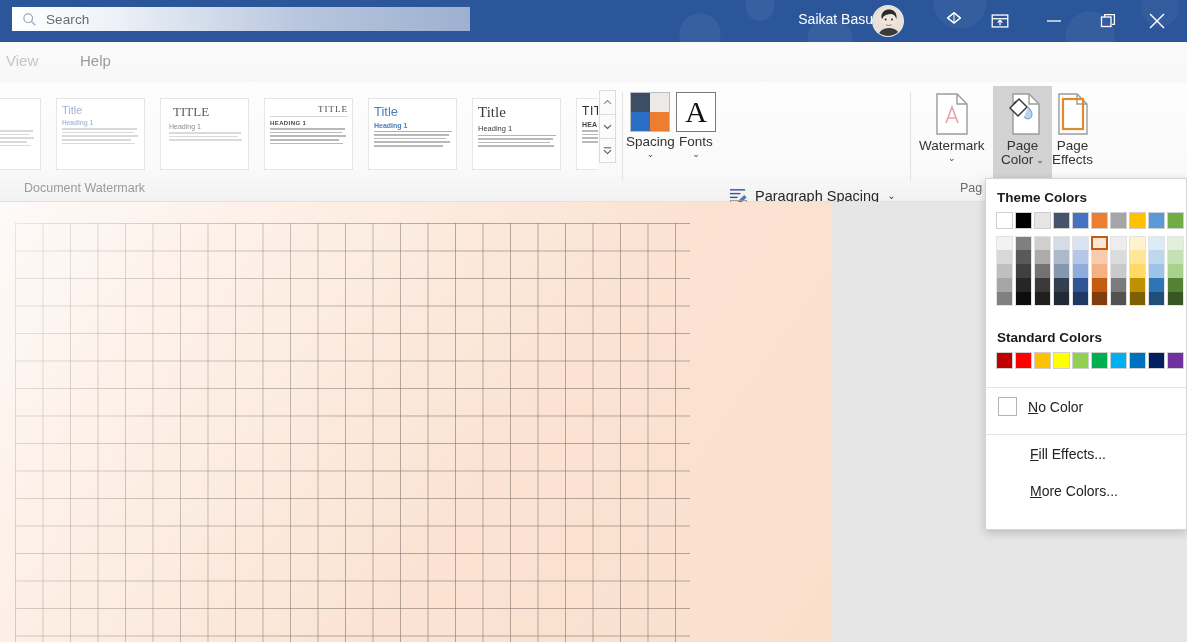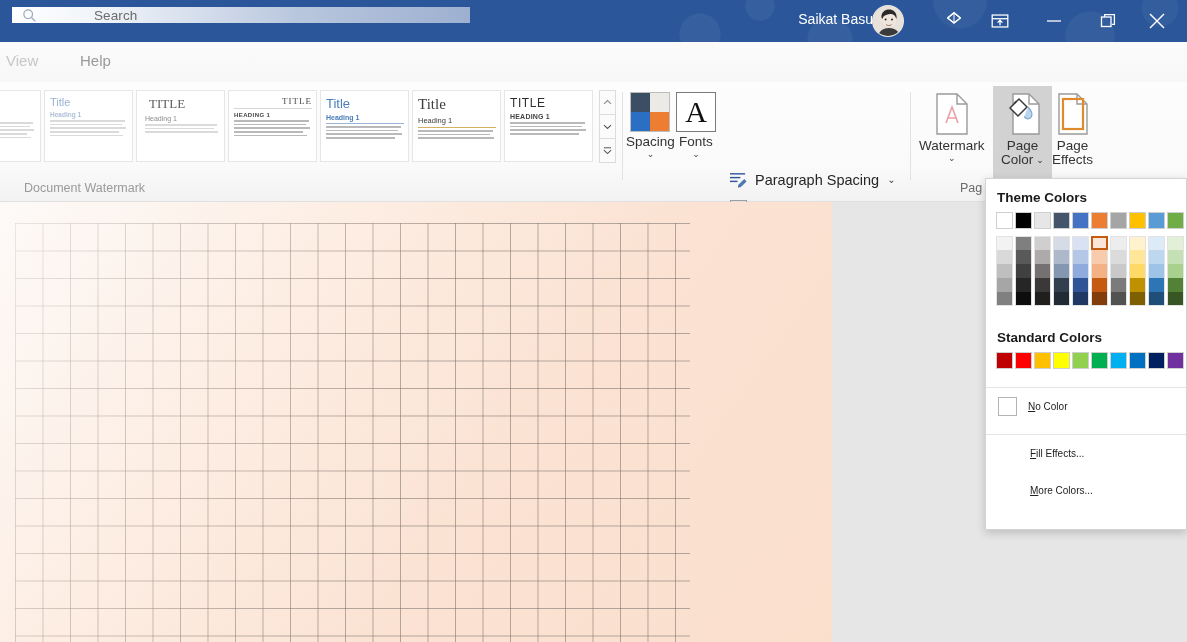--- a/index.html
+++ b/index.html
@@ -22,23 +22,23 @@
     background:
       radial-gradient(circle at 760px 6px, rgba(255,255,255,.05) 0 14px, transparent 15px),
       radial-gradient(circle at 700px 34px, rgba(255,255,255,.05) 0 20px, transparent 21px),
       radial-gradient(circle at 830px 40px, rgba(255,255,255,.05) 0 22px, transparent 23px),
       radial-gradient(circle at 960px 2px, rgba(255,255,255,.045) 0 26px, transparent 27px),
       radial-gradient(circle at 1090px 36px, rgba(255,255,255,.045) 0 24px, transparent 25px),
       radial-gradient(circle at 1160px 8px, rgba(255,255,255,.04) 0 18px, transparent 19px);
     pointer-events: none;
   }
   .search-wrap {
-    position: absolute; left: 12px; top: 7px; width: 458px; height: 16px;
+    position: absolute; left: 12px; top: 7px; width: 458px; height: 24px;
     background: linear-gradient(to right, #ffffff 0%, #eef2f8 22%, #b9c7de 62%, #9db0d0 100%);
-    display: flex; align-items: center; gap: 48px;
+    display: flex; align-items: center;
   }
   .search-icon { width: 34px; display: flex; justify-content: center; align-items: center; }
   .search-icon svg { display: block; }
   .search-input-text {
     font-size: 13.5px; color: #6b6b6b; font-family: "Liberation Sans", sans-serif;
     letter-spacing: .1px;
   }
   .user-name {
     position: absolute; right: 314px; top: 11px;
     color: #ffffff; font-size: 14px; white-space: nowrap;
@@ -81,22 +81,22 @@
   #btn-comments { right: 6px; }
   .hdr-btn svg { display: block; }
 
   
   .ribbon {
     position: absolute; left: 0; top: 82px; width: 1187px; height: 120px;
     background: linear-gradient(to bottom, #fdfdfd 0%, #fafafa 72%, #f2f2f2 100%);
     border-bottom: 1px solid #e0e0e0;
   }
   .gallery {
-    position: absolute; left: 0; top: 8px; width: 598px; height: 72px;
-    display: flex; gap: 0; overflow: hidden;
+    position: absolute; left: 0; top: 16px; width: 598px; height: 72px;
+    display: flex; gap: 12px; overflow: hidden;
   }
   .style-card {
     flex: 0 0 auto; width: 89px; height: 72px;
     background: #ffffff; border: 1px solid #e6e6e6; margin-right: 3px;
     padding: 5px 4px 2px 5px; overflow: hidden; position: relative;
   }
   .sc-title { color: #7a97c4; font-size: 9.5px; font-weight: normal; }
   .sc-title.serif { font-family: "Liberation Serif", serif; }
   .sc-title.caps { letter-spacing: 1px; text-align: center; color: #6b6b6b; }
   .sc-title.big { font-size: 13px; }
@@ -149,21 +149,21 @@
   .fonts-box {
     width: 40px; height: 40px; border: 1px solid #7a7a7a; background: #fff;
     display: flex; align-items: center; justify-content: center;
     font-family: "Liberation Serif", serif; font-size: 30px; color: #111; line-height: 1;
   }
 
   .small-cmd {
     position: absolute; display: flex; align-items: center; gap: 7px;
     font-size: 14.5px; color: #262626; white-space: nowrap;
   }
-  #cmd-paraspacing { left: 729px; top: 89px; }
+  #cmd-paraspacing { left: 729px; top: 105px; }
   #cmd-effects { left: 729px; top: 118px; }
   #cmd-setdefault { left: 729px; top: 147px; }
   .small-cmd svg { display: block; flex: 0 0 auto; }
   .caret-chev { font-size: 10px; color: #444; margin-left: 1px; }
 
   #btn-watermark { left: 919px; top: 10px; }
   #btn-pagecolor {
     left: 993px; top: 4px; width: 59px; padding-top: 6px; height: 96px;
     background: #d2d2d2;
   }
@@ -215,21 +215,21 @@
   }
   .variant-col { display: flex; flex-direction: column; width: 17px; flex: 0 0 auto; }
   .variant-col .sw { border: none; border-left: 1px solid #e3e3e3; border-right: 1px solid #e3e3e3; height: 14px; }
   .variant-col .sw:first-child { border-top: 1px solid #e3e3e3; }
   .variant-col .sw:last-child { border-bottom: 1px solid #e3e3e3; }
   .variant-col .sw.sel { border: 2px solid #c55a11; height: 14px; }
   .dd-divider { height: 1px; background: #e4e4e4; margin: 9px 0 0 0; }
 
   .dd-item {
     display: flex; align-items: center; gap: 11px;
-    height: 37px; padding-left: 12px; font-size: 10px; color: #222;
+    height: 37px; padding-left: 12px; font-size: 14px; color: #222;
   }
   .dd-item .nocolor-box {
     width: 19px; height: 19px; background: #fff; border: 1px solid #b4b4b4;
   }
   .dd-item.indent { padding-left: 44px; }
   .ul { text-decoration: underline; }
 </style>
 </head>
 <body>
 

